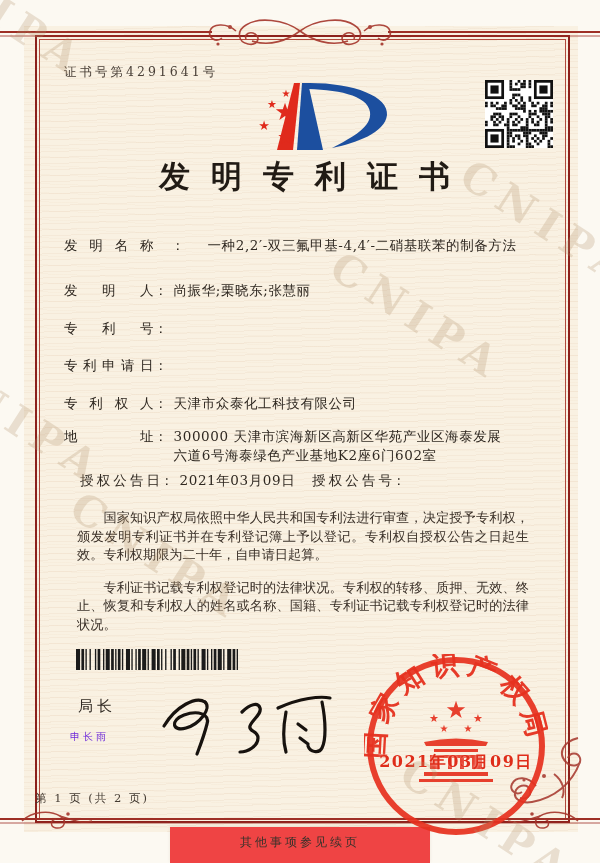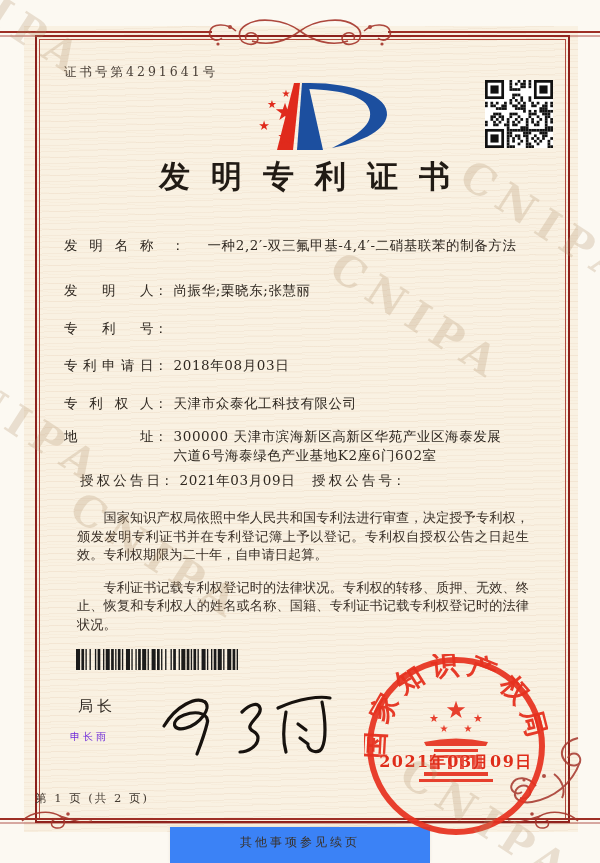--- a/index.html
+++ b/index.html
@@ -84,21 +84,21 @@
     position:absolute;left:-2px;top:98px;width:188px;text-align:center;
     font-size:16px;font-weight:bold;color:#df2d1a;letter-spacing:1.5px;
     text-shadow:0 0 3px rgba(255,250,240,0.9);
   }
   .page-no{
     position:absolute;left:35px;top:791px;width:531px;text-align:left;
     font-size:11.5px;letter-spacing:2px;color:#433a31;
   }
   .next-page{
     position:absolute;left:170px;top:827px;width:260px;height:36px;
-    background:#3b82f6;z-index:3;
+    background:#ef4444;z-index:3;
     box-shadow:0 -1px 3px rgba(120,90,60,0.12);
   }
   .cont-note{
     position:absolute;left:0;top:7px;width:100%;text-align:center;
     font-size:12px;letter-spacing:3px;color:#39322b;
   }
 </style>
 </head>
 <body>
 
@@ -392,21 +392,20 @@
         <span class="colon">：</span>
       <span class="val">尚振华;栗晓东;张慧丽</span>
     </div>
     <div class="field f-patno">
       <span class="lbl">专利号</span>
         <span class="colon">：</span>
     </div>
     <div class="field f-filing">
       <span class="lbl">专利申请日</span>
         <span class="colon">：</span>
-      <span class="val">2018年08月03日</span>
     </div>
     <div class="field f-patentee">
       <span class="lbl">专利权人</span>
         <span class="colon">：</span>
       <span class="val">天津市众泰化工科技有限公司</span>
     </div>
     <div class="field f-address">
       <span class="lbl">地址</span>
         <span class="colon">：</span>
       <span class="val">300000 天津市滨海新区高新区华苑产业区海泰发展六道6号海泰绿色产业基地K2座6门602室</span>

